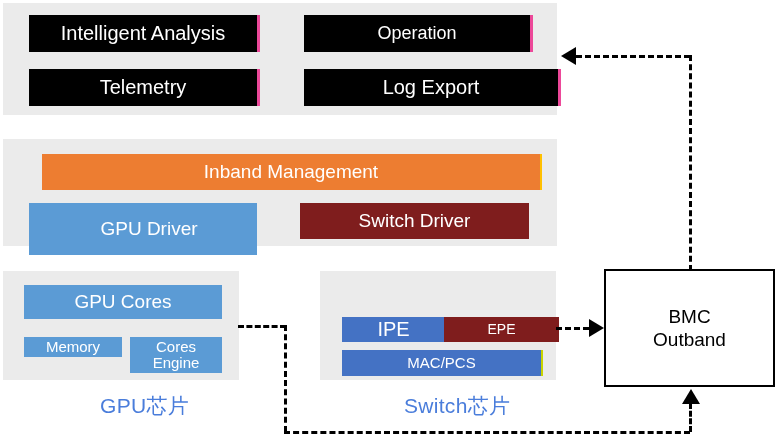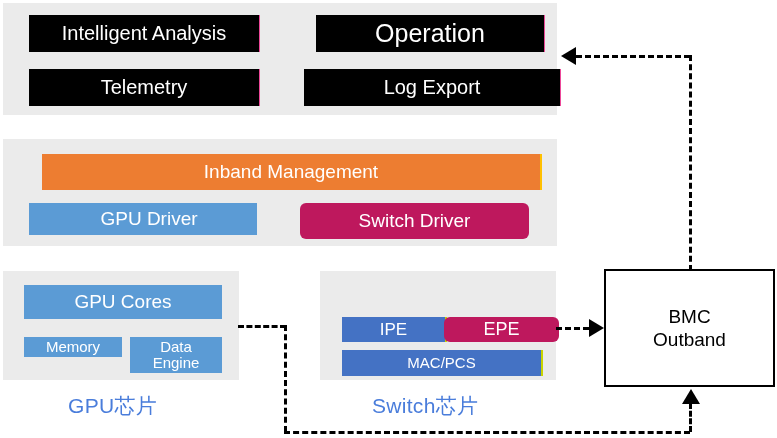--- a/index.html
+++ b/index.html
@@ -19,32 +19,33 @@
     background:#ebebeb;
   }
   .box{
     position:absolute;
     display:flex;align-items:center;justify-content:center;
     text-align:center;
     color:#ffffff;
     box-sizing:border-box;
     line-height:1.05;
   }
-  .box-black{background:#000000;border-right:1px solid #ec4899;}
+  .box-black{background:#000000;border-right:3px solid #ec4899;}
   .box-orange{background:#ed7d31;border-right:2px solid #ffc000;}
   .box-lblue{background:#5b9bd5;}
-  .box-dblue{background:#be185d;border-radius:6px;}
+  .box-dblue{background:#7f1d1d;}
   .box-mblue{background:#4472c4;border-right:2px solid #c8d400;}
 
   .chip-label{
     position:absolute;
     color:#4a7ddb;
     font-size:21px;
     letter-spacing:0.3px;
     white-space:nowrap;
+    margin-left:32px;
   }
   .bmc-box{
     position:absolute;
     border:2px solid #000000;
     background:#ffffff;
     display:flex;align-items:center;justify-content:center;
     text-align:center;
     color:#000000;
     font-size:19px;
     line-height:1.22;
@@ -83,71 +84,71 @@
 <body>
 
 <div id="canvas">
 
   <div class="panel" style="left:3px;top:3px;width:554px;height:112px;"></div>
 
   <div class="box box-black" style="left:29px;top:15px;width:231px;height:37px;font-size:20px;">
     <span>Intelligent Analysis</span>
   </div>
 
-  <div class="box box-black" style="left:316px;top:15px;width:229px;height:37px;font-size:25px;">
+  <div class="box box-black" style="left:304px;top:15px;width:229px;height:37px;font-size:18px;">
     <span>Operation</span>
   </div>
 
   <div class="box box-black" style="left:29px;top:69px;width:231px;height:37px;font-size:20px;text-align:center;">
     <span>Telemetry</span>
   </div>
 
   <div class="box box-black" style="left:304px;top:69px;width:257px;height:37px;font-size:20px;">
     <span>Log Export</span>
   </div>
 
   <div class="panel" style="left:3px;top:139px;width:554px;height:107px;"></div>
 
   <div class="box box-orange" style="left:29px;top:154px;width:500px;height:36px;font-size:19px;margin-left:13px;">
     <span>Inband Management</span>
   </div>
 
-  <div class="box box-lblue" style="left:29px;top:203px;width:228px;height:32px;font-size:19px;padding-left:12px;">
+  <div class="box box-lblue" style="left:29px;top:203px;width:228px;height:52px;font-size:19px;padding-left:12px;">
     <span>GPU Driver</span>
   </div>
 
   <div class="box box-dblue" style="left:300px;top:203px;width:229px;height:36px;font-size:19px;">
     <span>Switch Driver</span>
   </div>
 
   <div class="panel" style="left:3px;top:271px;width:236px;height:109px;"></div>
 
   <div class="box box-lblue" style="left:24px;top:285px;width:198px;height:34px;font-size:19px;">
     <span>GPU Cores</span>
   </div>
 
   <div class="box box-lblue" style="left:24px;top:337px;width:98px;height:20px;font-size:15px;">
     <span>Memory</span>
   </div>
 
   <div class="box box-lblue" style="left:130px;top:337px;width:92px;height:36px;font-size:15px;flex-direction:column;">
-    <span>Data</span>
+    <span>Cores</span>
     <span>Engine</span>
   </div>
 
   <div class="chip-label" style="left:68px;top:392px;">GPU芯片</div>
 
   <div class="panel" style="left:320px;top:271px;width:236px;height:109px;"></div>
 
 
-  <div class="box box-mblue" style="left:342px;top:317px;width:105px;height:25px;font-size:17px;">
+  <div class="box box-mblue" style="left:342px;top:317px;width:105px;height:25px;font-size:20px;">
     <span>IPE</span>
   </div>
 
-  <div class="box box-dblue" style="left:444px;top:317px;width:115px;height:25px;font-size:18px;text-align:center;">
+  <div class="box box-dblue" style="left:444px;top:317px;width:115px;height:25px;font-size:14px;text-align:center;">
     <span>EPE</span>
   </div>
 
   <div class="box box-mblue" style="left:342px;top:350px;width:201px;height:26px;font-size:15px;">
     <span>MAC/PCS</span>
   </div>
 
   <div class="chip-label" style="left:372px;top:392px;">Switch芯片</div>
 
   <div class="bmc-box" style="left:604px;top:269px;width:171px;height:118px;flex-direction:column;">

